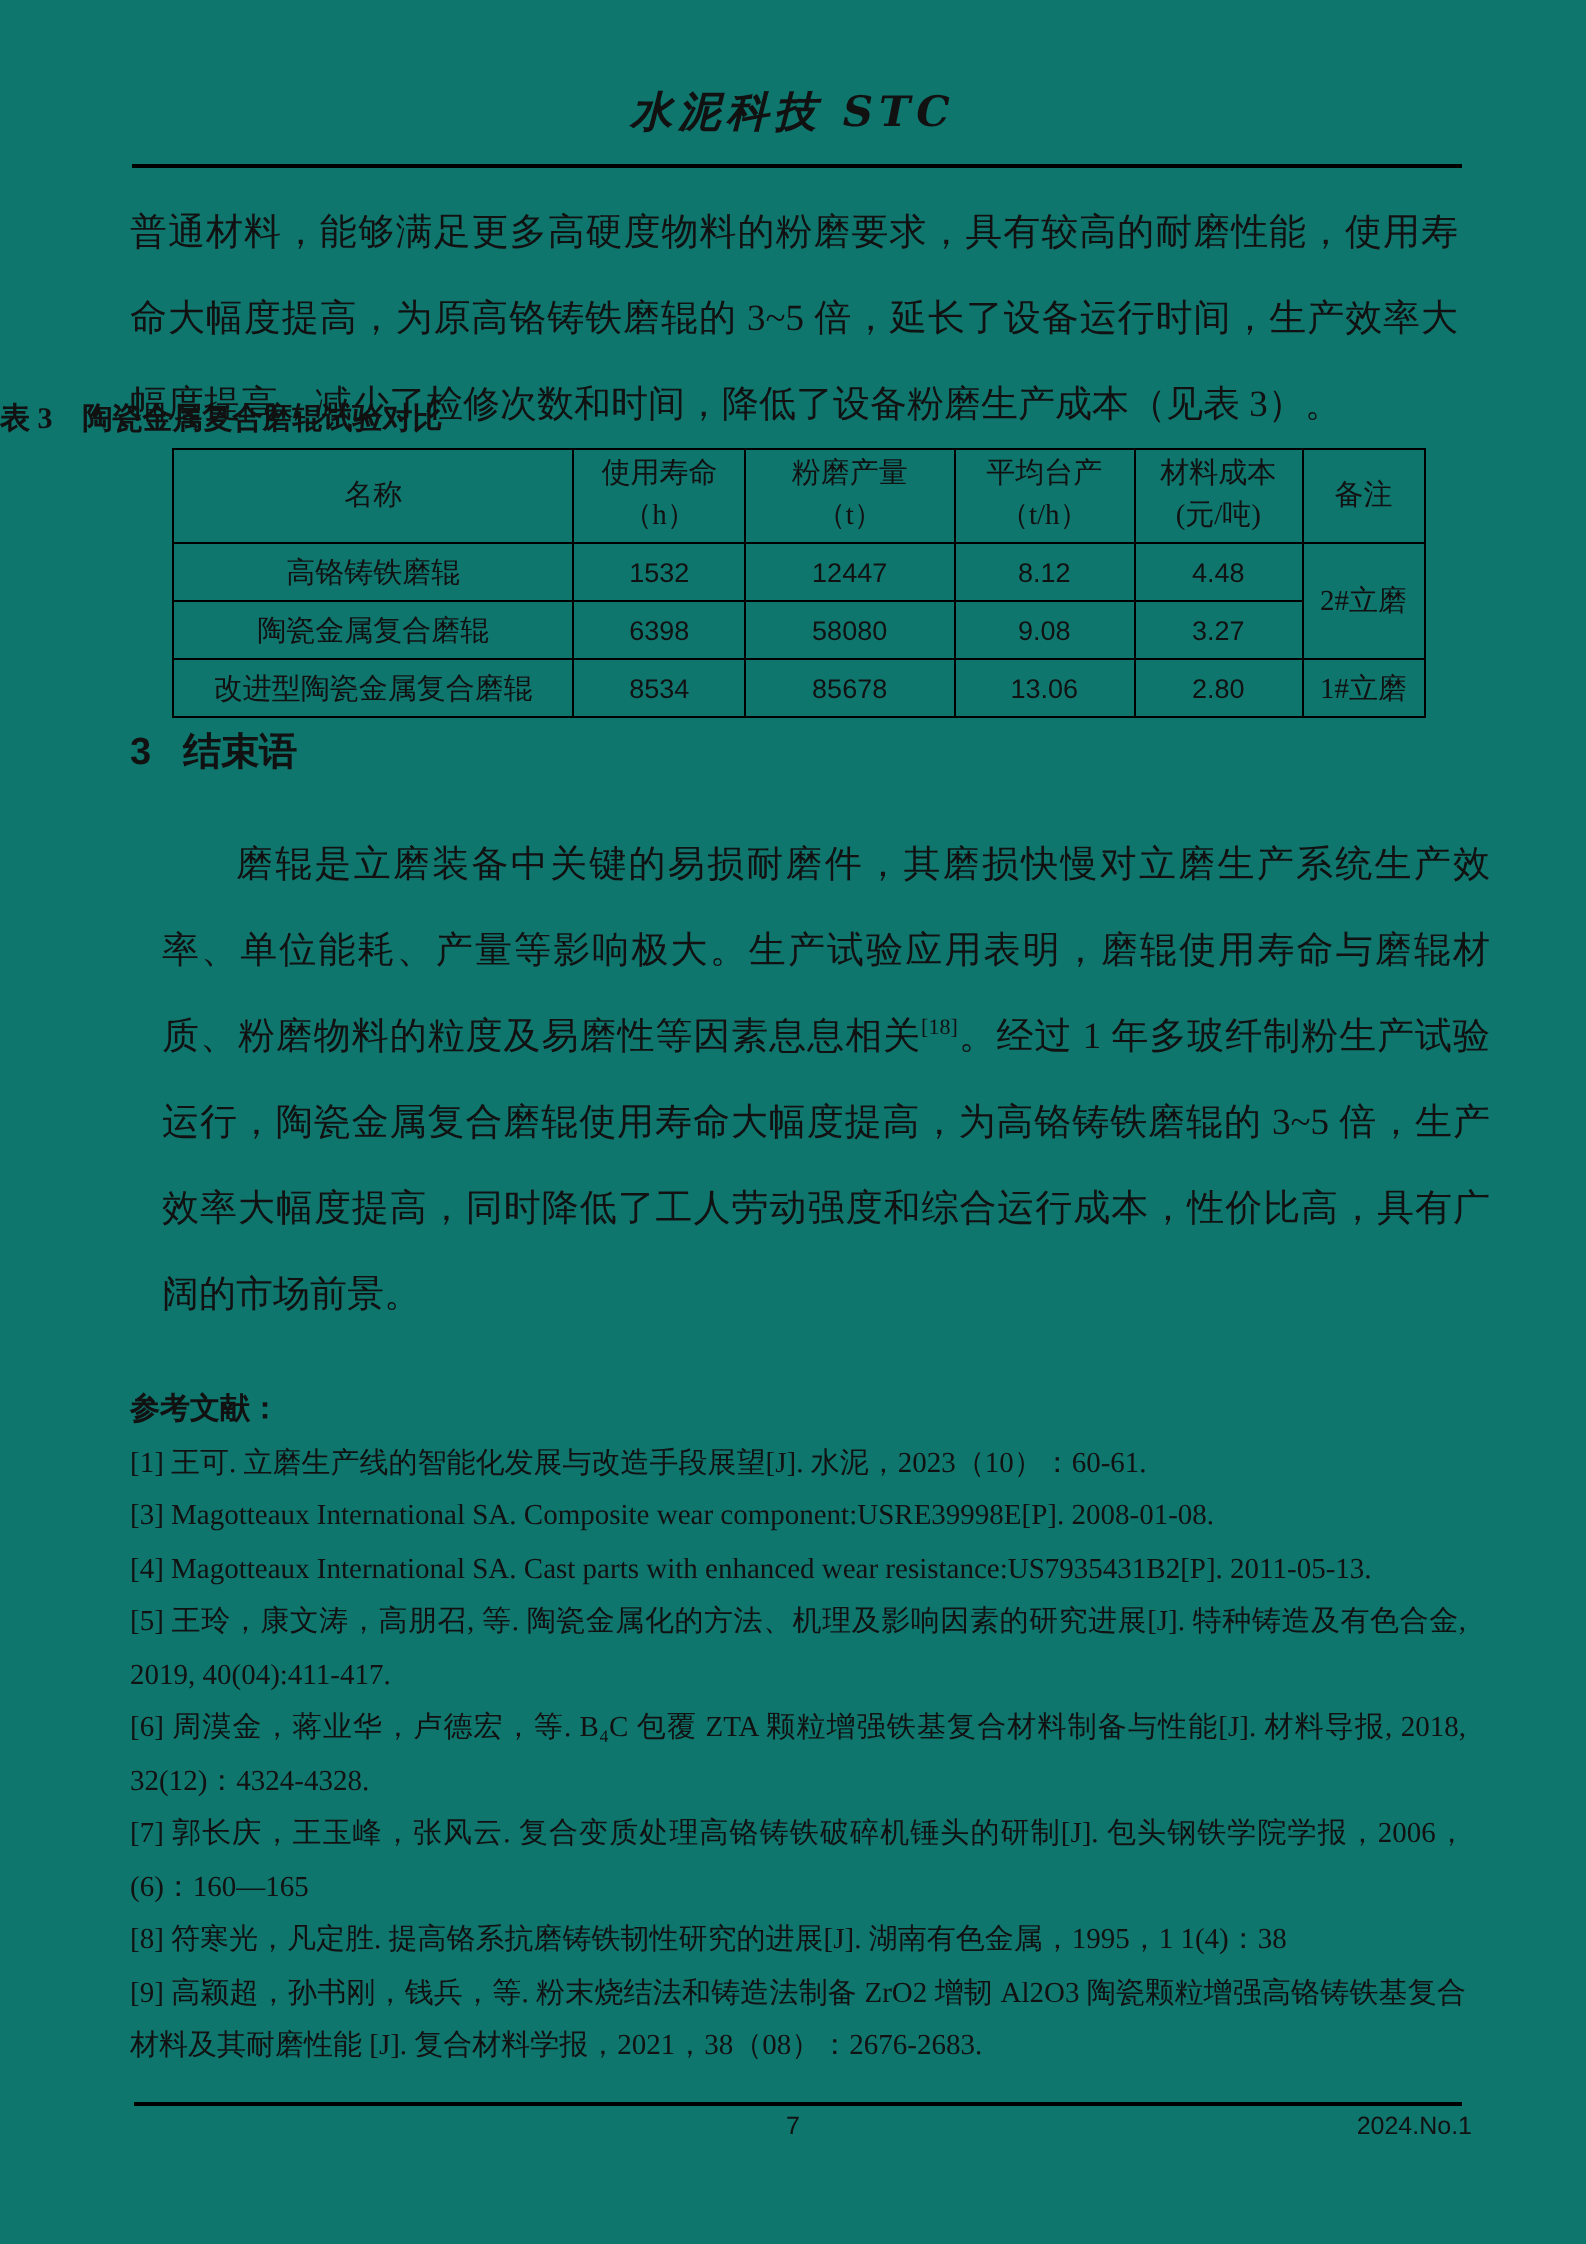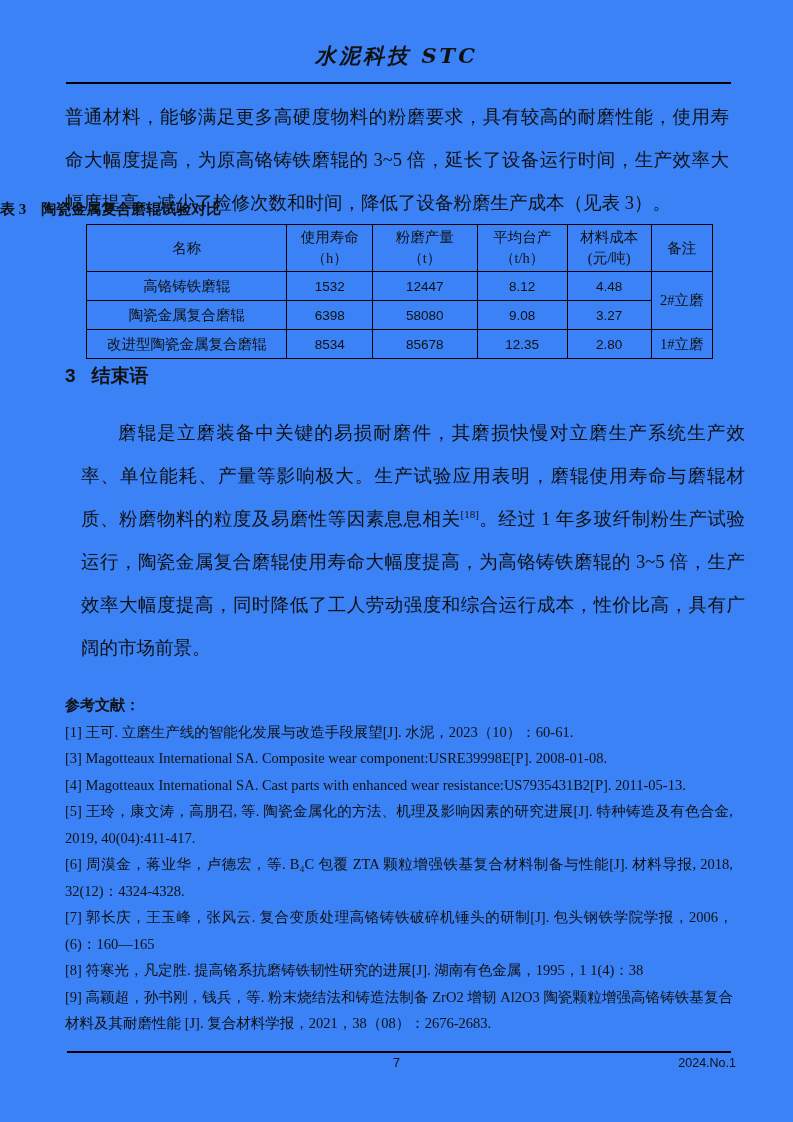--- a/index.html
+++ b/index.html
@@ -1,20 +1,20 @@
 <!DOCTYPE html>
 <html><head>
 <meta charset="utf-8">
 <style>
   html, body { margin: 0; padding: 0; background: #888; }
   .page {
     position: relative;
     width: 793px;
     height: 1122px;
-    background: #3b82f6;
+    background: #0f766e;
     margin: 0 auto;
     overflow: hidden;
     font-family: "Liberation Serif", serif;
     color: #111;
   }
   .abs { position: absolute; }
 
   
   .journal-title {
     top: 42px; left: 0; width: 100%;
@@ -188,21 +188,21 @@
         <td>陶瓷金属复合磨辊</td>
         <td class="num">6398</td>
         <td class="num">58080</td>
         <td class="num">9.08</td>
         <td class="num">3.27</td>
       </tr>
       <tr>
         <td>改进型陶瓷金属复合磨辊</td>
         <td class="num">8534</td>
         <td class="num">85678</td>
-        <td class="num">12.35</td>
+        <td class="num">13.06</td>
         <td class="num">2.80</td>
         <td>1#立磨</td>
       </tr>
     </tbody>
   </table>
 
   <div class="abs section-heading">
     <span class="sec-no">3</span><span>结束语</span>
   </div>
 

